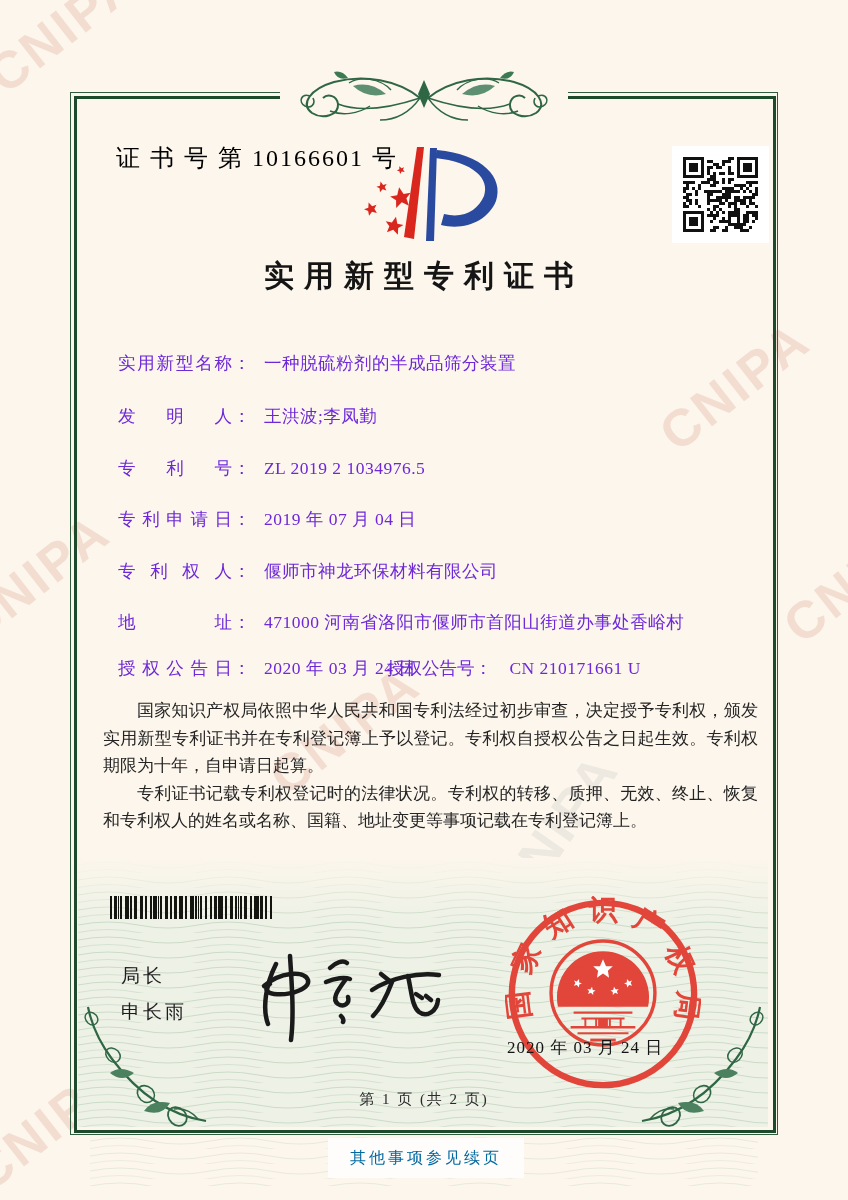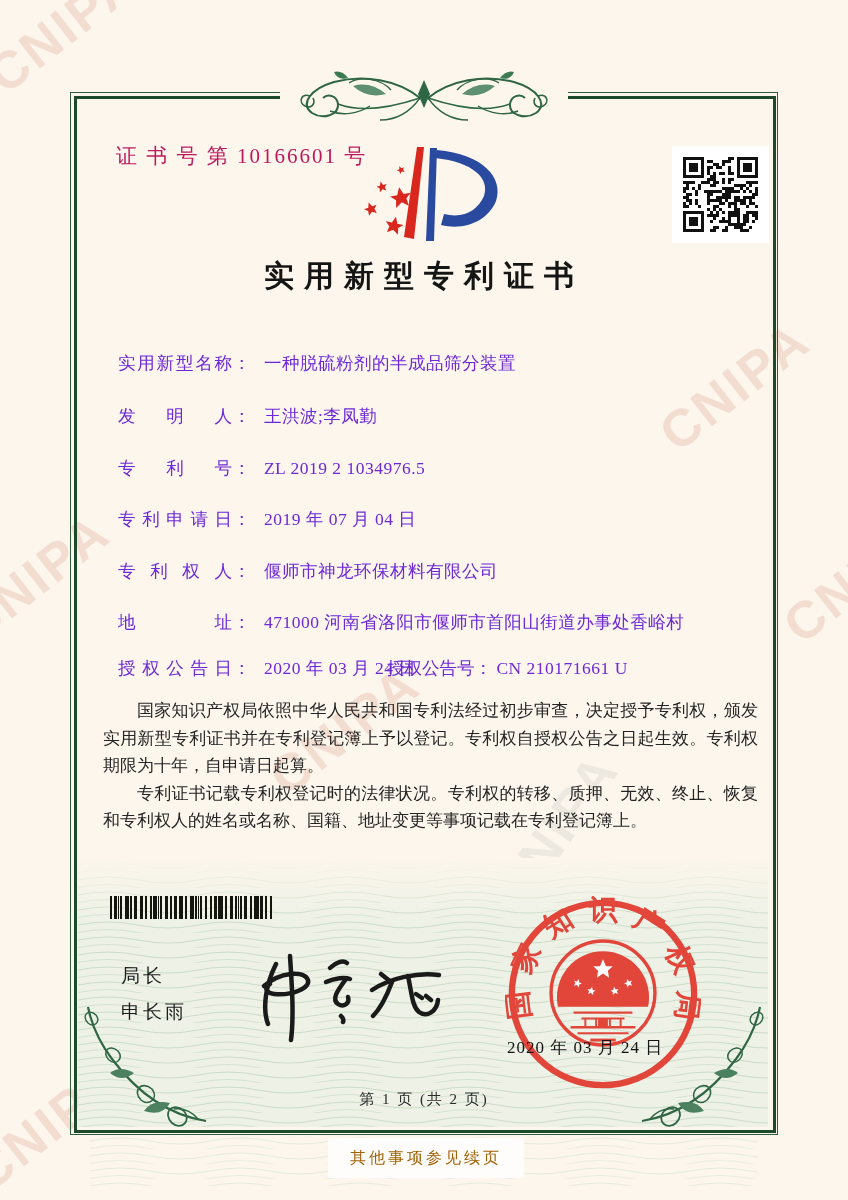--- a/index.html
+++ b/index.html
@@ -20,21 +20,21 @@
   
   .frame-outer{position:absolute;left:70px;top:92px;width:706px;height:1041px;border:1px solid #2e5c3c;}
   .frame-inner{position:absolute;left:74px;top:96px;width:696px;height:1031px;border:3px solid #1d4a2b;}
   
   .band{position:absolute;left:78px;top:858px;width:690px;height:269px;background:#edf1e6;}
   .band svg{position:absolute;left:0;top:0;}
   .band-fade{position:absolute;left:0;top:0;width:100%;height:64px;
     background:linear-gradient(#fcf6ec,rgba(252,246,236,0));}
   .band-below{position:absolute;left:90px;top:1134px;width:668px;height:52px;opacity:.45;}
   
-  .cert-no{position:absolute;left:116px;top:142px;font-size:21px;letter-spacing:2px;color:#be185d;}
+  .cert-no{position:absolute;left:116px;top:142px;font-size:24px;letter-spacing:2px;color:#000000;}
   .logo{position:absolute;left:346px;top:130px;}
   .qr-wrap{position:absolute;left:672px;top:146px;width:97px;height:97px;background:#ffffff;}
   .qr-wrap svg{position:absolute;left:11px;top:11px;}
   .title{
     position:absolute;left:70px;top:256px;width:708px;margin:0;
     text-align:center;font-size:30px;font-weight:700;letter-spacing:10px;color:#151515;
   }
   
   .row{position:absolute;left:118px;font-size:17.5px;white-space:nowrap;color:#6d28d9;}
   .lbl{display:inline-block;width:114px;text-align:justify;text-align-last:justify;vertical-align:top;}
@@ -55,21 +55,21 @@
   .director{position:absolute;left:121px;font-size:19px;letter-spacing:3px;color:#1d1d1d;}
   .signature{position:absolute;left:246px;top:928px;}
   
   .seal{position:absolute;left:505px;top:896px;width:196px;height:196px;}
   .seal-date{position:absolute;left:507px;top:1036px;width:190px;font-size:17px;
     letter-spacing:1px;color:#141414;white-space:nowrap;}
   .page-ind{position:absolute;left:70px;top:1090px;width:708px;text-align:center;
     font-size:15px;letter-spacing:2px;color:#2a2a2a;}
   .footer-box{position:absolute;left:328px;top:1138px;width:196px;height:40px;background:#fefdfb;
     display:flex;align-items:center;justify-content:center;}
-  .footer-box span{font-size:16px;letter-spacing:3px;color:#a16207;}
+  .footer-box span{font-size:16px;letter-spacing:3px;color:#0369a1;}
   .flourish{position:absolute;left:252px;top:54px;}
   .corner{position:absolute;}
 </style>
 </head>
 <body>
 
 <div class="page">
 
   <span class="wm" style="left:-24px;top:-2px">CNIPA</span>
   <span class="wm" style="left:648px;top:356px">CNIPA</span>
@@ -392,21 +392,21 @@
   </div>
   <div class="row" style="top:610px">
     <span class="lbl">地址</span><span class="colon">：</span>
     <span class="val">471000 河南省洛阳市偃师市首阳山街道办事处香峪村</span>
   </div>
   <div class="row" style="top:656px;width:640px">
     <span class="lbl">授权公告日</span><span class="colon">：</span>
     <span class="val">2020 年 03 月 24 日</span>
     <span class="pair2">
       <span>授权公告号：</span>
-      <span class="val" style="margin-left:0">CN 210171661 U</span>
+      <span class="val" style="margin-left:13px">CN 210171661 U</span>
     </span>
   </div>
 
   <div class="paras">
     <p>国家知识产权局依照中华人民共和国专利法经过初步审查，决定授予专利权，颁发实用新型专利证书并在专利登记簿上予以登记。专利权自授权公告之日起生效。专利权期限为十年，自申请日起算。</p>
     <p>专利证书记载专利权登记时的法律状况。专利权的转移、质押、无效、终止、恢复和专利权人的姓名或名称、国籍、地址变更等事项记载在专利登记簿上。</p>
   </div>
 
   <div class="barcode"></div>
 

